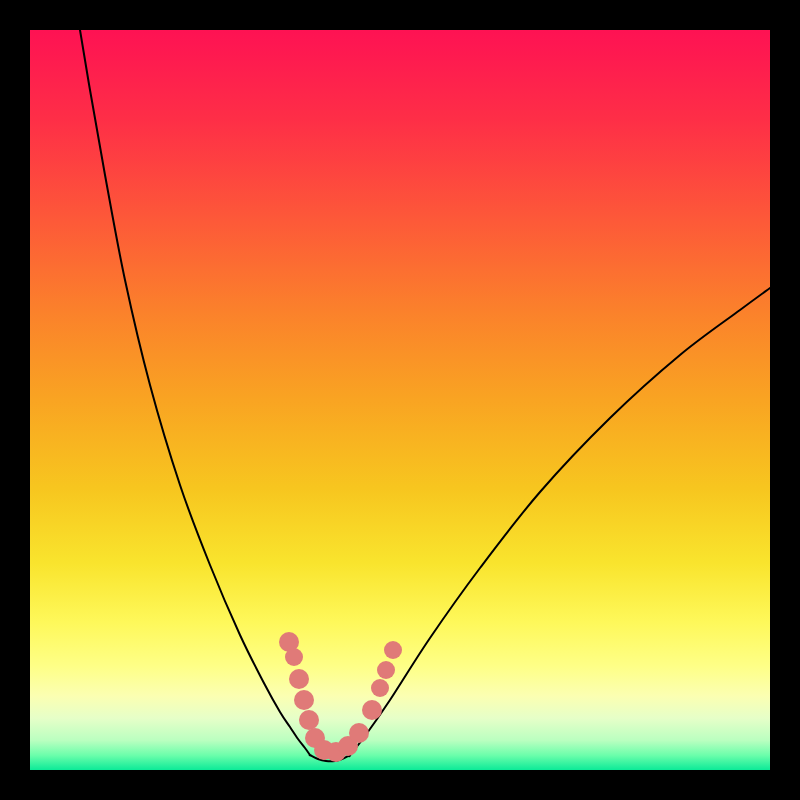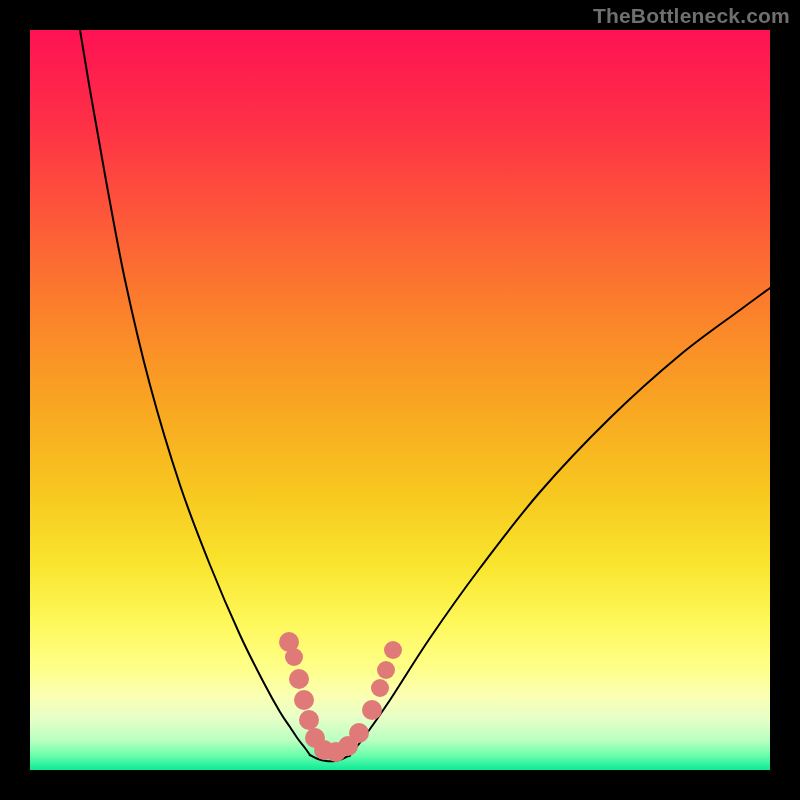--- a/index.html
+++ b/index.html
@@ -59,21 +59,20 @@
     color: #6f6f6f;
     letter-spacing: 0.2px;
     user-select: none;
   }
 </style>
 </head>
 <body>
 
 <div class="frame">
 
-  <div class="watermark">TheBottleneck.com</div>
 
   <div class="plot">
     <svg class="curve" viewBox="0 0 740 740">
       <path id="curve-path" fill="none" stroke="#000" stroke-width="2" stroke-linecap="round" stroke-linejoin="round" d="M 50 0 C 51.666666666666664 10, 55.833333333333336 35.83333333333333, 60 60 C 64.16666666666667 84.16666666666667, 69.16666666666667 113.33333333333333, 75 145 C 80.83333333333333 176.66666666666666, 87.5 215, 95 250 C 102.5 285, 110.83333333333333 320.8333333333333, 120 355 C 129.16666666666666 389.1666666666667, 140 425, 150 455 C 160 485, 170 510, 180 535 C 190 560, 200.83333333333334 585, 210 605 C 219.16666666666666 625, 228.33333333333334 642.1666666666666, 235 655 C 241.66666666666666 667.8333333333334, 245.83333333333334 675, 250 682 C 254.16666666666666 689, 257 692.5, 260 697 C 263 701.5, 265.5 705.5, 268 709 C 270.5 712.5, 273 715.3333333333334, 275 718 C 277 720.6666666666666, 279.1666666666667 723.8333333333334, 280 725 C 280.8333333333333 726.1666666666666, 278.6666666666667 724.3333333333334, 280 725 C 281.3333333333333 725.6666666666666, 285.3333333333333 728, 288 729 C 290.6666666666667 730, 293.1666666666667 730.6666666666666, 296 731 C 298.8333333333333 731.3333333333334, 302.3333333333333 731.3333333333334, 305 731 C 307.6666666666667 730.6666666666666, 309.5 730, 312 729 C 314.5 728, 318.6666666666667 725.6666666666666, 320 725 C 321.3333333333333 724.3333333333334, 317.5 728.1666666666666, 320 725 C 322.5 721.8333333333334, 328.3333333333333 715.1666666666666, 335 706 C 341.6666666666667 696.8333333333334, 349.1666666666667 686.3333333333334, 360 670 C 370.8333333333333 653.6666666666666, 385 630, 400 608 C 415 586, 431.6666666666667 562.3333333333334, 450 538 C 468.3333333333333 513.6666666666666, 488.3333333333333 487, 510 462 C 531.6666666666666 437, 556.6666666666666 410.8333333333333, 580 388 C 603.3333333333334 365.1666666666667, 628.3333333333334 343, 650 325 C 671.6666666666666 307, 695 291.1666666666667, 710 280 C 725 268.8333333333333, 735 261.6666666666667, 740 258"></path>
       <g id="marker-layer">
           <circle cx="259" cy="612" r="10" fill="#e07a78"></circle>
           <circle cx="264" cy="627" r="9" fill="#e07a78"></circle>
           <circle cx="269" cy="649" r="10" fill="#e07a78"></circle>
           <circle cx="274" cy="670" r="10" fill="#e07a78"></circle>
           <circle cx="279" cy="690" r="10" fill="#e07a78"></circle>

